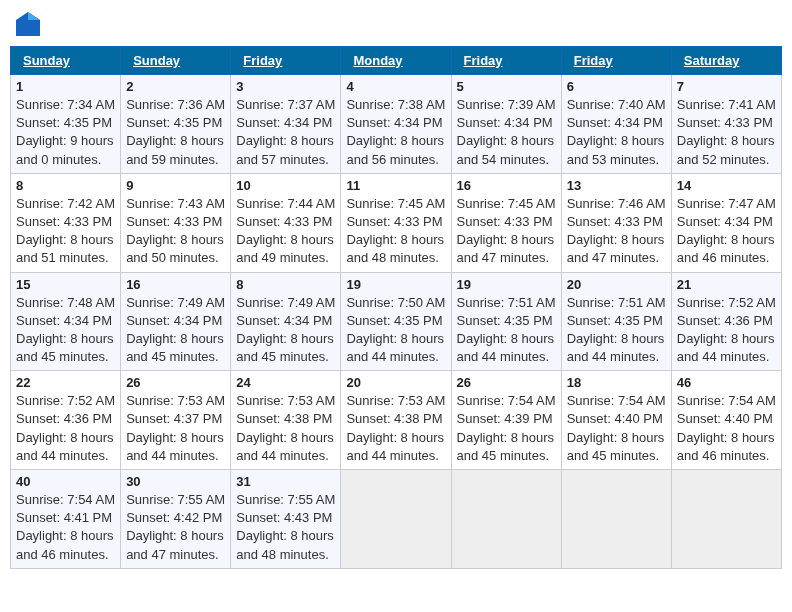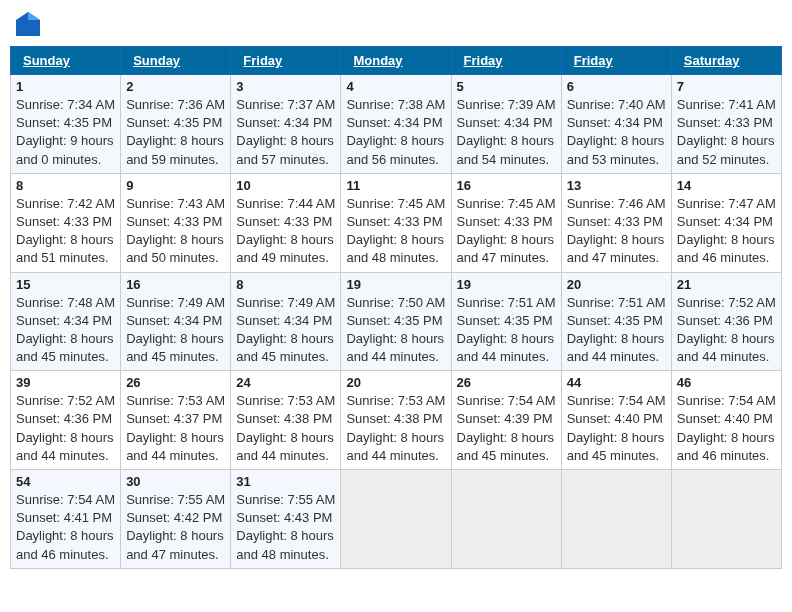--- a/index.html
+++ b/index.html
@@ -292,21 +292,21 @@
           <span class="day-num">21</span>
           <div class="day-detail">
             Sunrise: 7:52 AM<br>
             Sunset: 4:36 PM<br>
             Daylight: 8 hours and 44 minutes.
           </div>
         </td>
       </tr>
       <tr>
         <td>
-          <span class="day-num">39</span>
+          <span class="day-num">22</span>
           <div class="day-detail">
             Sunrise: 7:52 AM<br>
             Sunset: 4:36 PM<br>
             Daylight: 8 hours and 44 minutes.
           </div>
         </td>
         <td>
           <span class="day-num">26</span>
           <div class="day-detail">
             Sunrise: 7:53 AM<br>
@@ -332,39 +332,39 @@
         </td>
         <td>
           <span class="day-num">26</span>
           <div class="day-detail">
             Sunrise: 7:54 AM<br>
             Sunset: 4:39 PM<br>
             Daylight: 8 hours and 45 minutes.
           </div>
         </td>
         <td>
-          <span class="day-num">44</span>
+          <span class="day-num">18</span>
           <div class="day-detail">
             Sunrise: 7:54 AM<br>
             Sunset: 4:40 PM<br>
             Daylight: 8 hours and 45 minutes.
           </div>
         </td>
         <td>
           <span class="day-num">46</span>
           <div class="day-detail">
             Sunrise: 7:54 AM<br>
             Sunset: 4:40 PM<br>
             Daylight: 8 hours and 46 minutes.
           </div>
         </td>
       </tr>
       <tr>
         <td>
-          <span class="day-num">54</span>
+          <span class="day-num">40</span>
           <div class="day-detail">
             Sunrise: 7:54 AM<br>
             Sunset: 4:41 PM<br>
             Daylight: 8 hours and 46 minutes.
           </div>
         </td>
         <td>
           <span class="day-num">30</span>
           <div class="day-detail">
             Sunrise: 7:55 AM<br>

